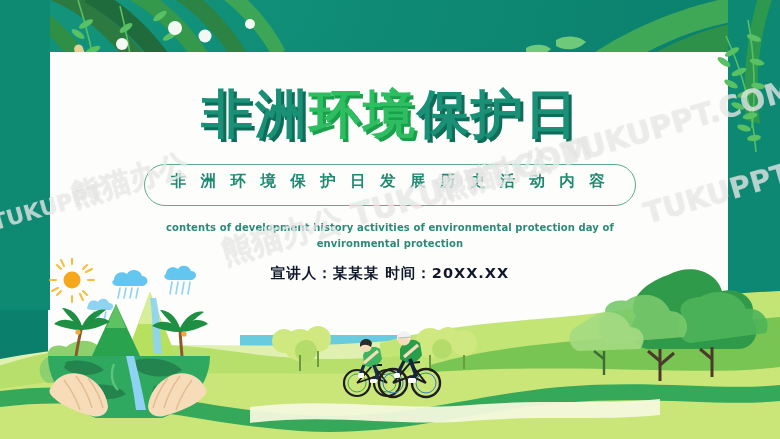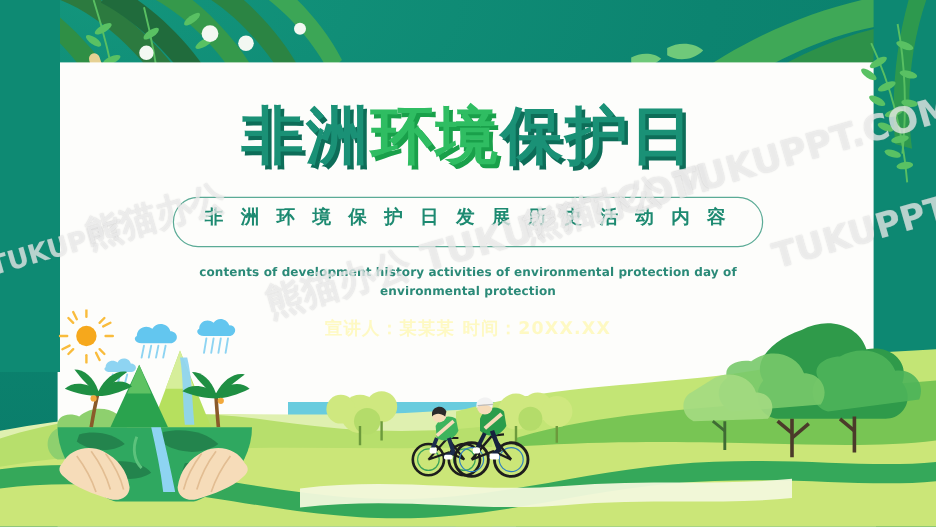--- a/index.html
+++ b/index.html
@@ -86,21 +86,21 @@
     font-family:"DejaVu Sans", sans-serif;
     font-size:10px;
     font-weight:bold;
     line-height:1.55;
     letter-spacing:.1px;
   }
   .en .l2 { display:block; }
 
   .presenter {
     margin-top:13px;
-    color:#fef9c3;
+    color:#0f172a;
     font-family:"DejaVu Sans", sans-serif;
     font-size:14.5px;
     font-weight:bold;
     letter-spacing:1px;
     white-space:nowrap;
   }
 
   
   .wm {
     position:absolute;

